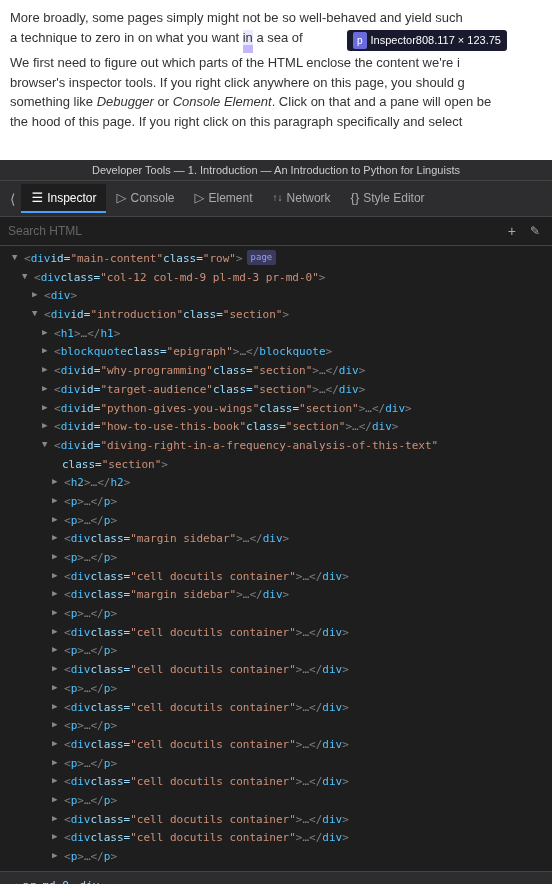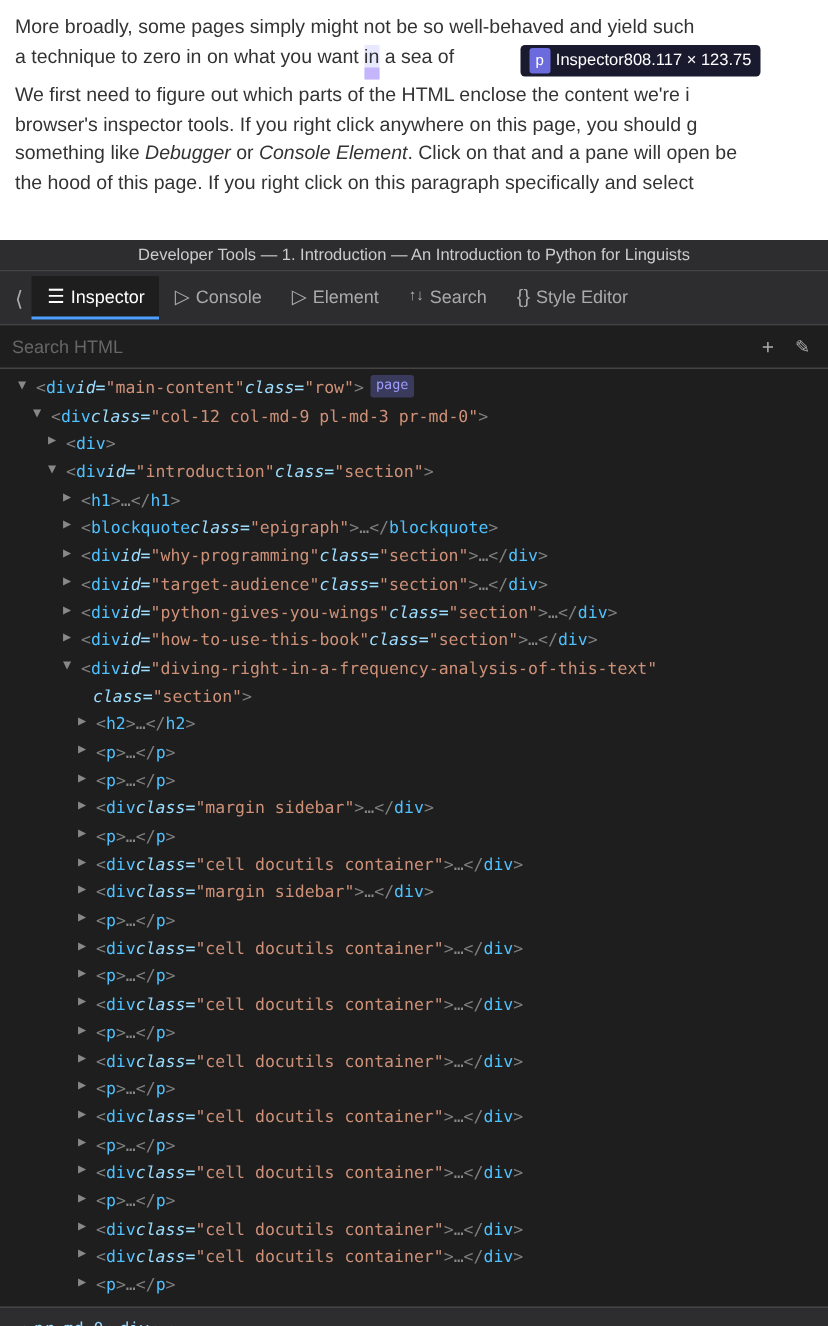--- a/index.html
+++ b/index.html
@@ -193,21 +193,21 @@
       user-select: none;
       min-width: 10px;
     }
 
     .indent {
       display: inline-block;
     }
 
     .tag-bracket { color: #808080; }
     .tag-name { color: #4fc1ff; }
-    .attr-name { color: #9cdcfe; font-style: italic; }
+    .attr-name { color: #9cdcfe; }
     .attr-value { color: #ce9178; }
     .close-tag { color: #4fc1ff; }
     .ellipsis { color: #888; }
 
     
     .breadcrumb {
       display: flex;
       align-items: center;
       background: #2d2d30;
       border-top: 1px solid #444;
@@ -277,21 +277,21 @@
       <span>Console</span>
     </div>
 
     <div class="tab-item">
       <span class="tab-icon">▷</span>
       <span>Element</span>
     </div>
 
     <div class="tab-item">
       <span class="tab-icon" style="font-size:10px;">↑↓</span>
-      <span>Search</span>
+      <span>Network</span>
     </div>
 
     <div class="tab-item">
       <span class="tab-icon">{}</span>
       <span>Style Editor</span>
     </div>
   </div>
 
   <div class="search-bar">
     <input class="search-input" type="text" placeholder="Search HTML" style="">

